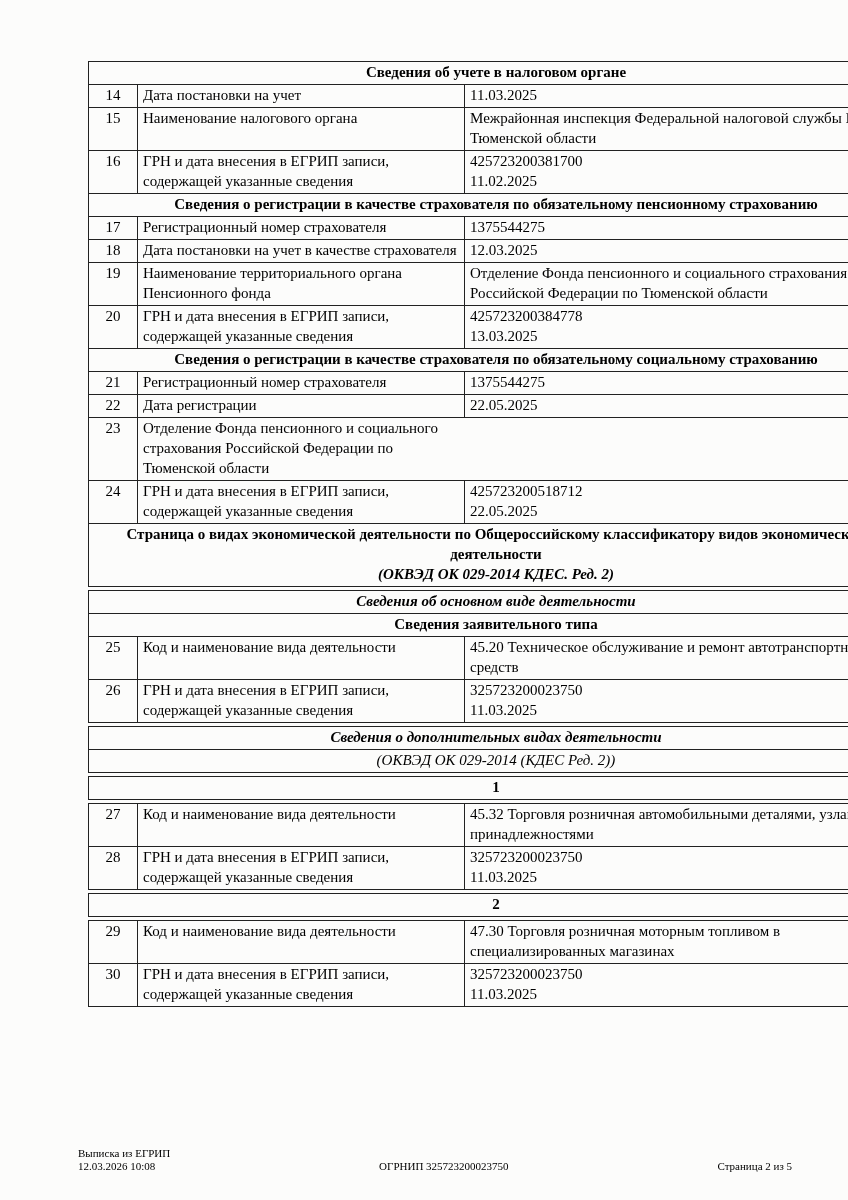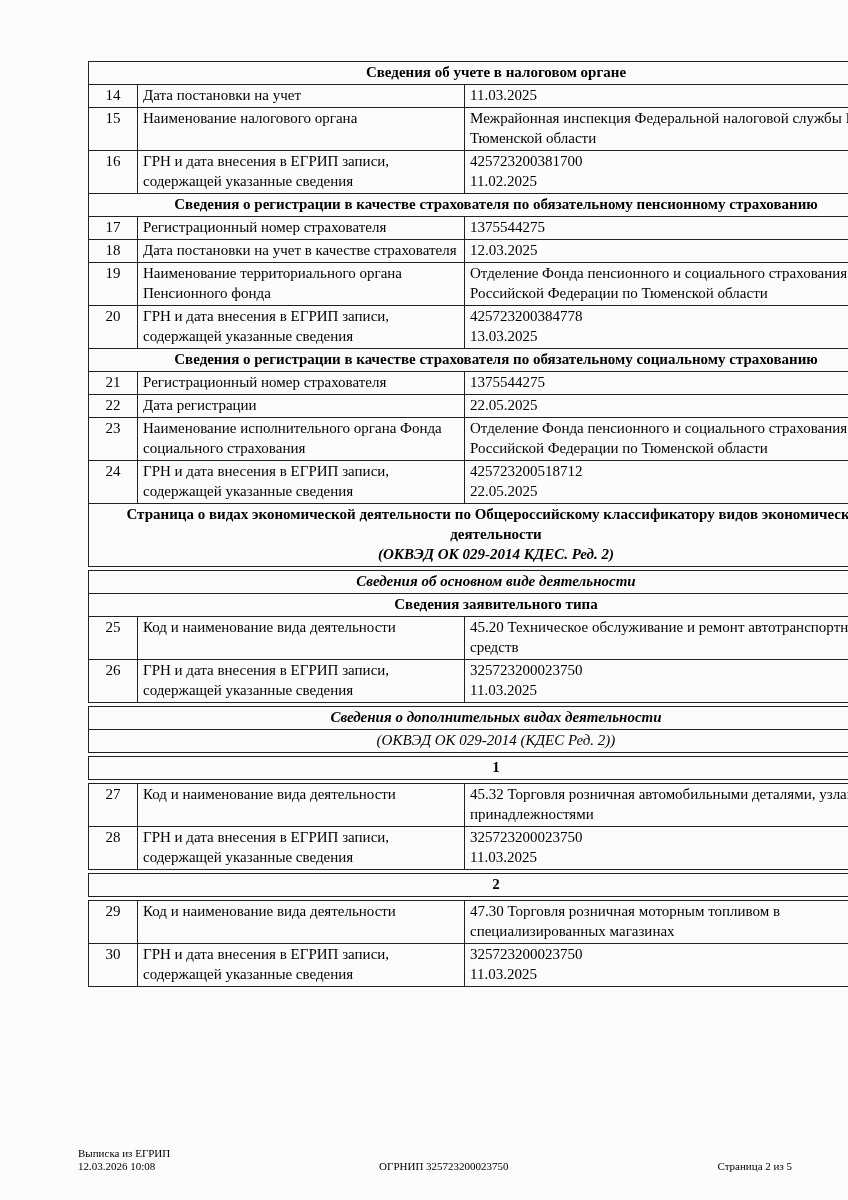--- a/index.html
+++ b/index.html
@@ -98,21 +98,20 @@
     <div class="cell mid">Регистрационный номер страхователя</div>
     <div class="cell val">1375544275</div>
   </div>
   <div class="strip row">
     <div class="cell num">22</div>
     <div class="cell mid">Дата регистрации</div>
     <div class="cell val">22.05.2025</div>
   </div>
   <div class="strip row">
     <div class="cell num">23</div>
-    <div class="cell mid">Наименование исполнительного органа Фонда социального страхования</div>
     <div class="cell val">Отделение Фонда пенсионного и социального страхования Российской Федерации по Тюменской области</div>
   </div>
   <div class="strip row">
     <div class="cell num">24</div>
     <div class="cell mid">ГРН и дата внесения в ЕГРИП записи, содержащей указанные сведения</div>
     <div class="cell val">425723200518712
 22.05.2025</div>
   </div>
 
   <div class="strip sec">

